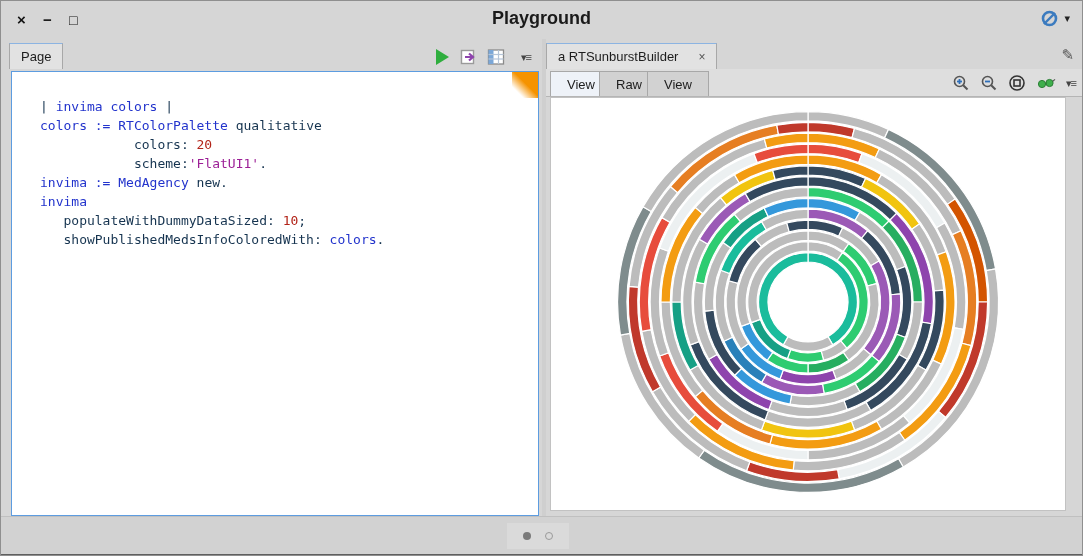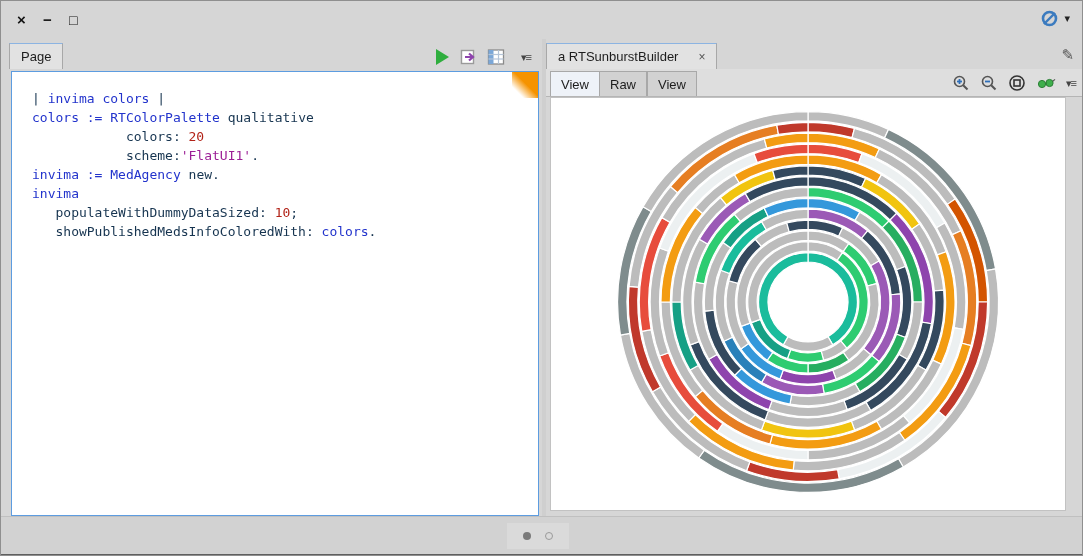--- a/index.html
+++ b/index.html
@@ -24,44 +24,45 @@
   .rt-tab{left:0;background:#d9d9d9;gap:16px;}
   .tab .closex{color:#555;font-size:12px;margin-left:4px;cursor:pointer;}
   .left-toolbar{position:absolute;right:4px;bottom:3px;display:flex;align-items:center;gap:9px;}
   .tb-btn{display:flex;align-items:center;justify-content:center;width:18px;height:18px;cursor:pointer;}
   .play-triangle{width:0;height:0;border-left:13px solid #2fae3e;border-top:8px solid transparent;border-bottom:8px solid transparent;}
   .menu-glyph{font-size:11px;color:#444;letter-spacing:-1px;white-space:nowrap;}
   .pencil{position:absolute;right:10px;bottom:5px;font-size:15px;color:#555;transform:rotate(0deg);}
   
   .editor{position:absolute;left:10px;top:70px;width:528px;height:445px;background:#ffffff;border:1px solid #5d9ce0;box-sizing:border-box;}
   .corner-flag{position:absolute;right:0;top:0;width:26px;height:26px;background:linear-gradient(225deg,#f59300 0%,#f59300 46%,rgba(245,147,0,0) 78%);}
-  .code{margin:8px;padding:9px 12px;font-family:"DejaVu Sans Mono",monospace;font-size:13px;line-height:19px;white-space:pre;}
+  .code{margin:16px;padding:9px 12px;font-family:"DejaVu Sans Mono",monospace;font-size:13px;line-height:19px;white-space:pre;}
   
   .subtabstrip{position:absolute;left:545px;top:68px;width:538px;height:28px;background:#dedede;border-bottom:1px solid #b5b5b5;box-sizing:border-box;}
-  .subtab{position:absolute;bottom:0;height:25px;box-sizing:border-box;border:1px solid #a8a8a8;border-bottom:none;display:flex;align-items:center;padding:0 10px;font-size:13px;color:#1d1d1d;background:#d2d2d2;cursor:pointer;}
+  .subtab{position:absolute;bottom:0;height:25px;box-sizing:border-box;border:1px solid #a8a8a8;border-bottom:none;display:flex;align-items:center;padding:0 16px;font-size:13px;color:#1d1d1d;background:#d2d2d2;cursor:pointer;}
   .subtab.selected{background:#eef2f8;}
   .right-icons{position:absolute;right:8px;bottom:4px;display:flex;align-items:center;gap:10px;}
   .canvas{position:absolute;left:549px;top:96px;width:516px;height:414px;background:#ffffff;border:1px solid #c2c2c2;box-sizing:border-box;}
   
   .bottombar{position:absolute;left:0;top:515px;width:100%;height:39px;background:#d2d2d2;border-top:1px solid #c0c0c0;box-sizing:border-box;}
   .dots-box{position:absolute;left:506px;top:6px;width:62px;height:26px;background:#dadada;display:flex;align-items:center;justify-content:center;gap:14px;}
   .dot{width:8px;height:8px;border-radius:50%;cursor:pointer;}
   .dot.filled{background:#7a7a7a;}
   .dot.hollow{border:1px solid #9a9a9a;box-sizing:border-box;background:transparent;}
   .win-bottom-line{position:absolute;left:0;top:553px;width:100%;height:3px;background:#5f5f5f;}
 </style>
 </head>
 <body>
 
 <div class="window">
 
   <div class="titlebar">
     <span class="winctrl ctrl-close">×</span>
     <span class="winctrl ctrl-min">−</span>
     <span class="winctrl ctrl-max">□</span>
+    <div class="title">Playground</div>
     <div class="sync-group">
       <svg width="19" height="19" viewBox="0 0 19 19">
         <circle cx="9.5" cy="9.5" r="6.5" fill="none" stroke="#3b7bbf" stroke-width="2.6"></circle>
         <line x1="4" y1="15" x2="15" y2="4" stroke="#3b7bbf" stroke-width="2.4"></line>
       </svg>
       <span class="caret">▾</span>
     </div>
   </div>
 
   <div class="tabstrip left-strip">

